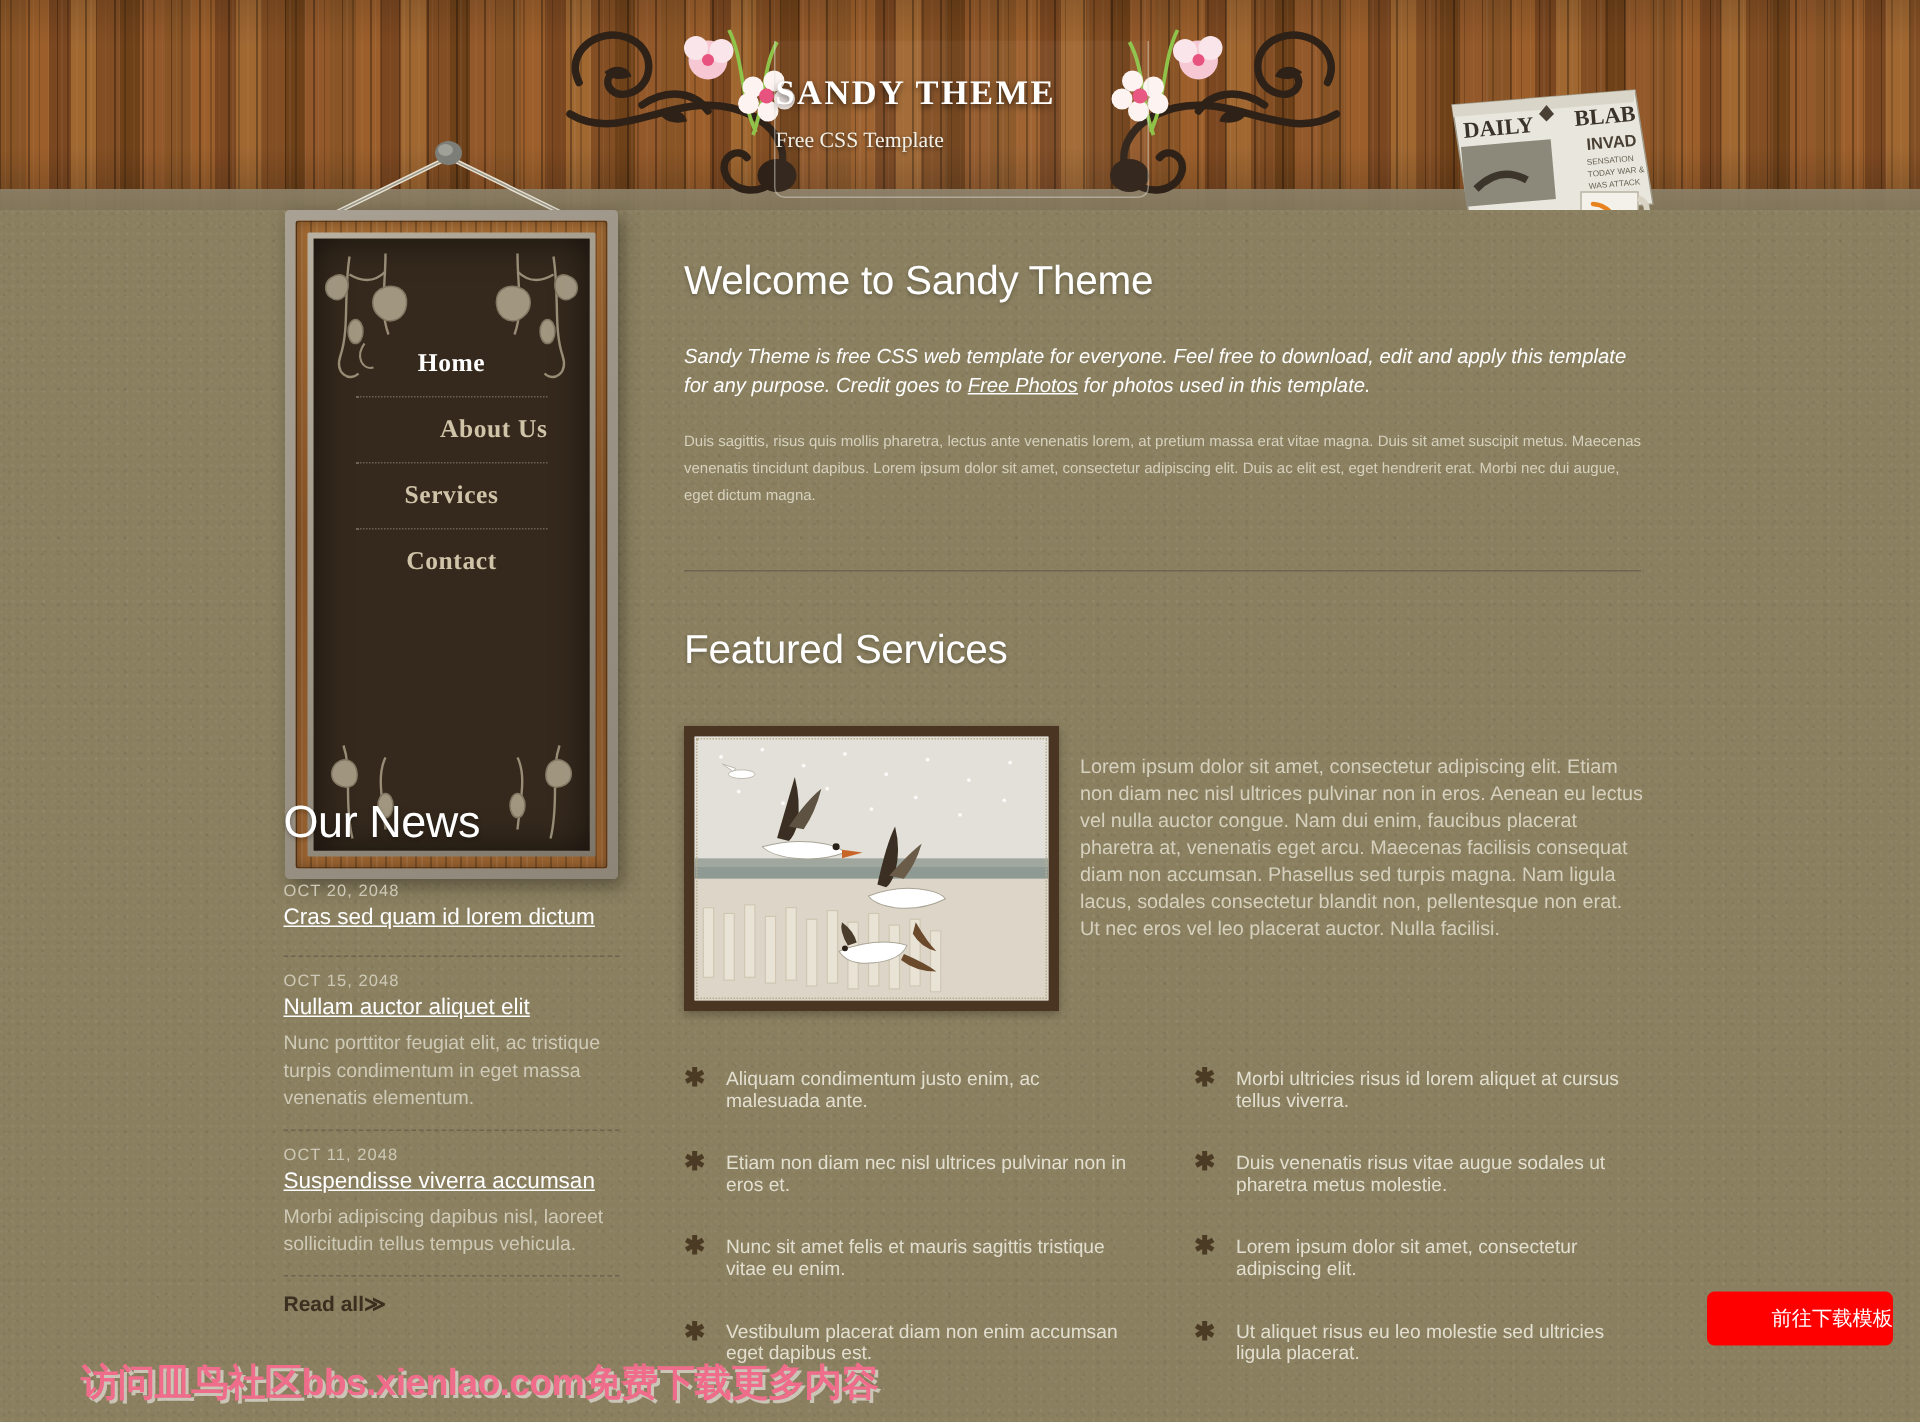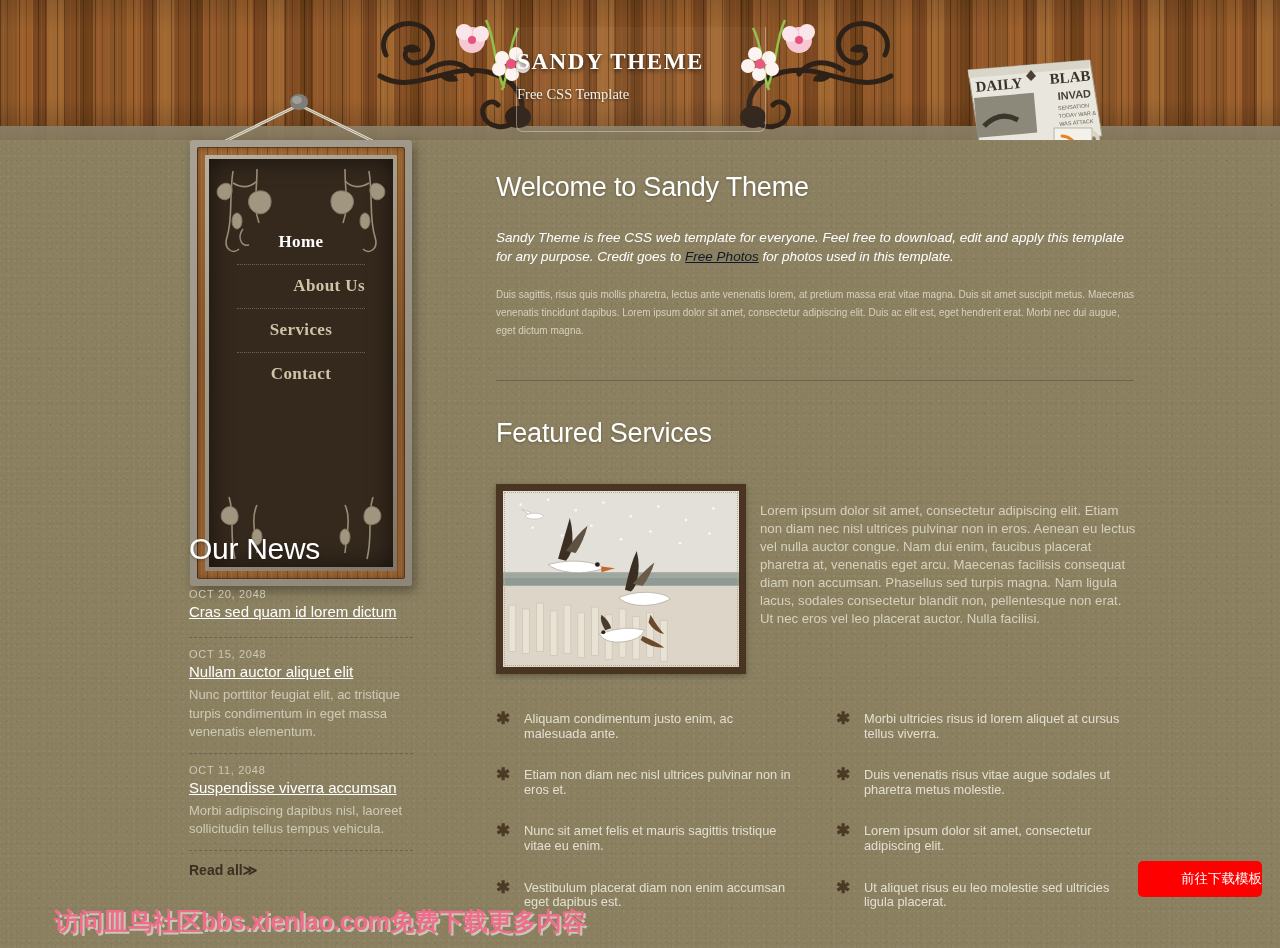--- a/index.html
+++ b/index.html
@@ -142,30 +142,30 @@
     display:inline-block; font-size:15px; color:#fff;
     text-decoration:underline; margin-bottom:6px;
   }
   .news-text { font-size:13px; color:#cfcab7; line-height:18.5px; }
   #read-all-wrap { border-top:1px dashed #6d6450; padding-top:10px; }
   #read-all {
     font-size:14px; font-weight:bold; color:#3b2f20; text-decoration:none;
   }
 
   
-  #content { position:absolute; left:496px; top:172px; width:640px; }
+  #content { position:absolute; left:456px; top:172px; width:640px; }
   .sec-title {
     font-size:27px; color:#fff; font-weight:normal; letter-spacing:-.2px;
     text-shadow:0 1px 3px rgba(0,0,0,.28);
   }
   .intro-em {
     margin-top:25px; font-size:13.5px; font-style:italic; color:#fff;
     line-height:19px;
   }
-  .intro-em a { color:#0f172a; }
+  .intro-em a { color:#ffffff; }
   .body-text {
     margin-top:20px; font-size:10px; color:#d6d1be; line-height:18px;
   }
   #divider {
     margin:40px 0 0; height:1px; width:638px;
     background:#6e6450; border:none;
   }
   #services-head { margin-top:37px; }
 
   

